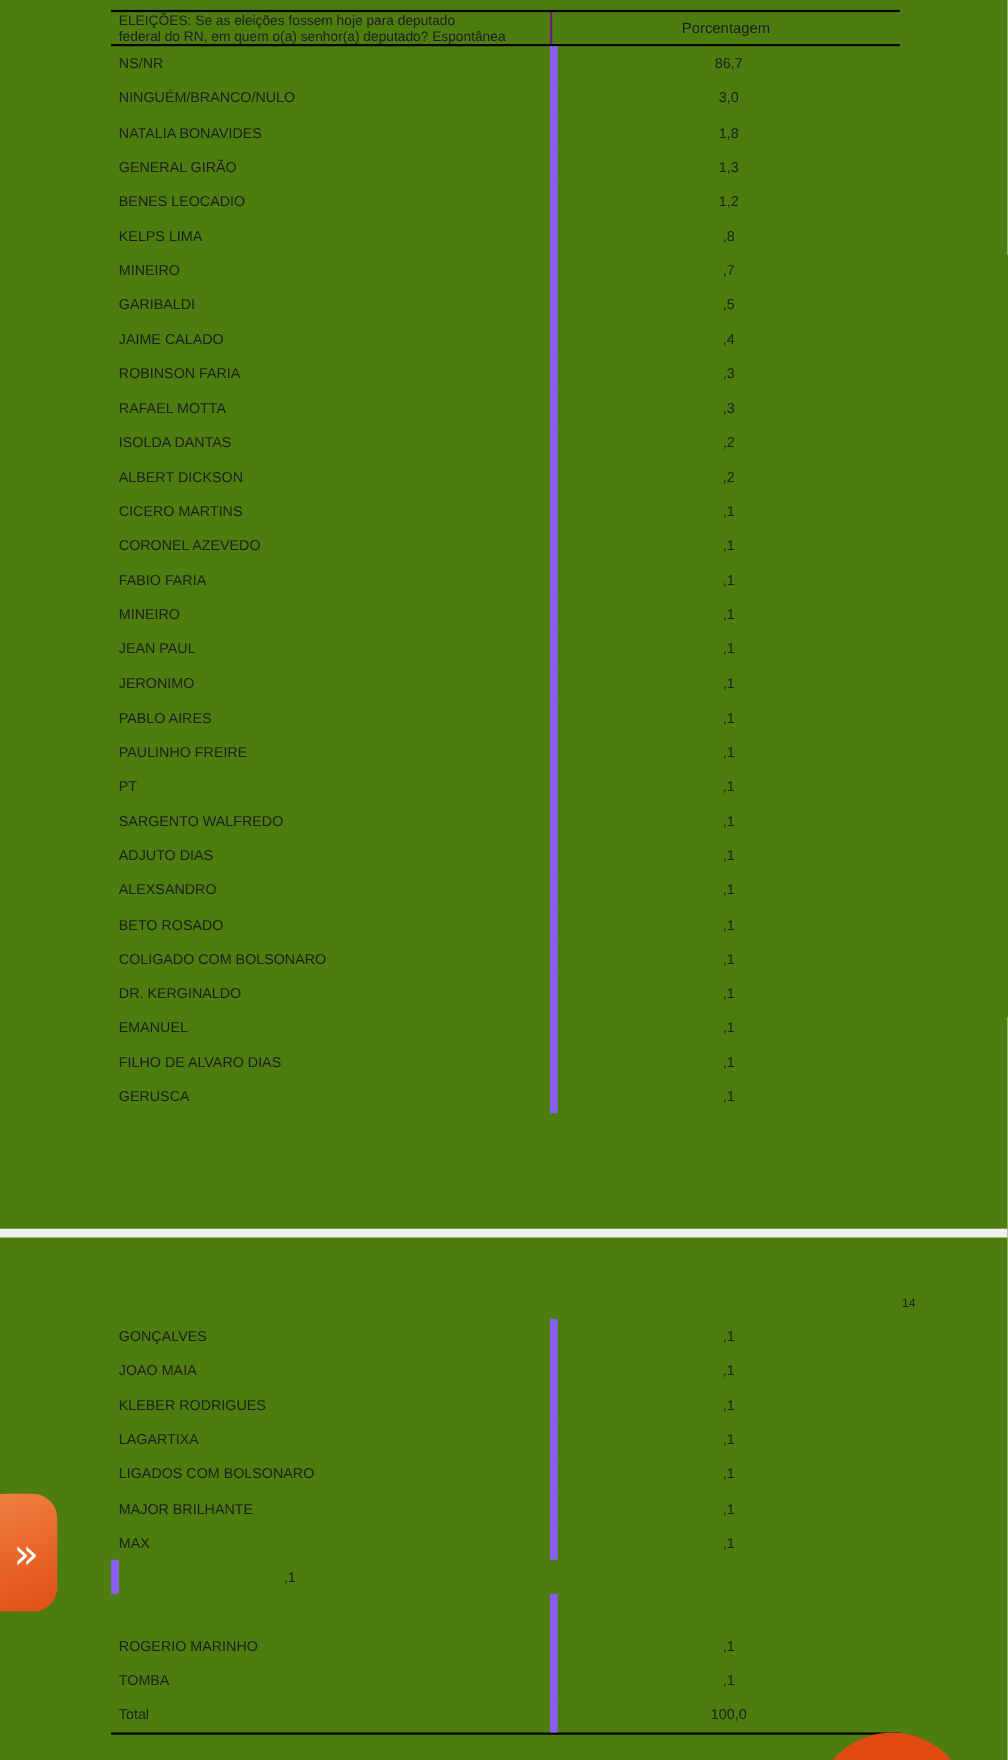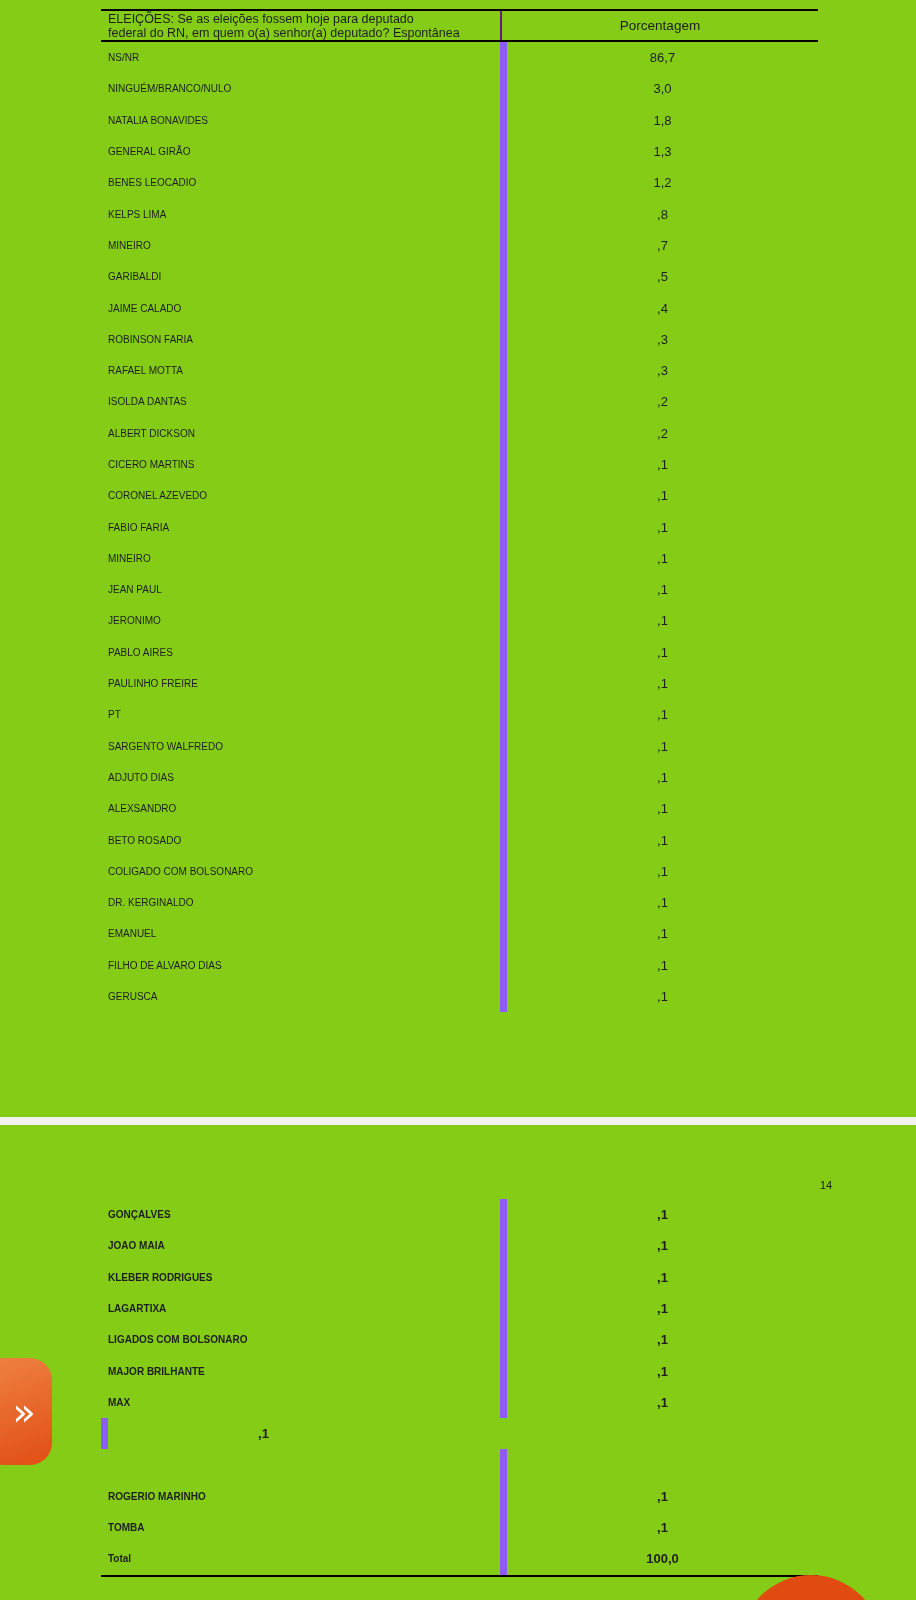--- a/index.html
+++ b/index.html
@@ -1,49 +1,49 @@
 <!DOCTYPE html>
 <html><head>
 <meta charset="utf-8">
 <style>
   html,body{margin:0;padding:0;}
   body{
     width:916px;height:1600px;position:relative;overflow:hidden;
     background:#ffffff;color:#1e1e1e;
     font-family:"Liberation Sans", sans-serif;
   }
-  .page{position:absolute;inset:0;background:#84cc16;}
+  .page{position:absolute;inset:0;background:#4d7c0f;}
 
   
   .tbl{position:absolute;left:101px;width:717px;}
   .thead{
     display:flex;box-sizing:border-box;height:33px;
     border-top:2px solid #000;border-bottom:2px solid #000;
   }
   .thead .q{
     width:399px;box-sizing:border-box;padding:1px 4px 0 7px;
     font-size:12.5px;line-height:14px;
   }
   .thead .p{
     width:318px;box-sizing:border-box;border-left:2px solid #701a75;
     display:flex;align-items:center;justify-content:center;
     font-size:13.5px;
   }
   .trow{display:flex;height:31.3px;}
   .cell-label{
     width:399px;box-sizing:border-box;padding-left:7px;
-    display:flex;align-items:center;font-size:10px;white-space:nowrap;
+    display:flex;align-items:center;font-size:13px;white-space:nowrap;
   }
   .cell-value{
     width:318px;box-sizing:border-box;border-left:7px solid #8b5cf6;
     display:flex;align-items:center;justify-content:center;font-size:13px;
   }
   #table1{top:9px;}
   #table2{top:1199px;}
-  #tbody2{border-bottom:2px solid #000;font-weight:bold;}
+  #tbody2{border-bottom:2px solid #000;}
 
   
   .page-gap{
     position:absolute;left:0;top:1117px;width:916px;height:8px;
     background:#f2f2f2;
   }
   .page-number{
     position:absolute;left:820px;top:1179px;font-size:11px;color:#1e1e1e;
   }
   .source-note{

